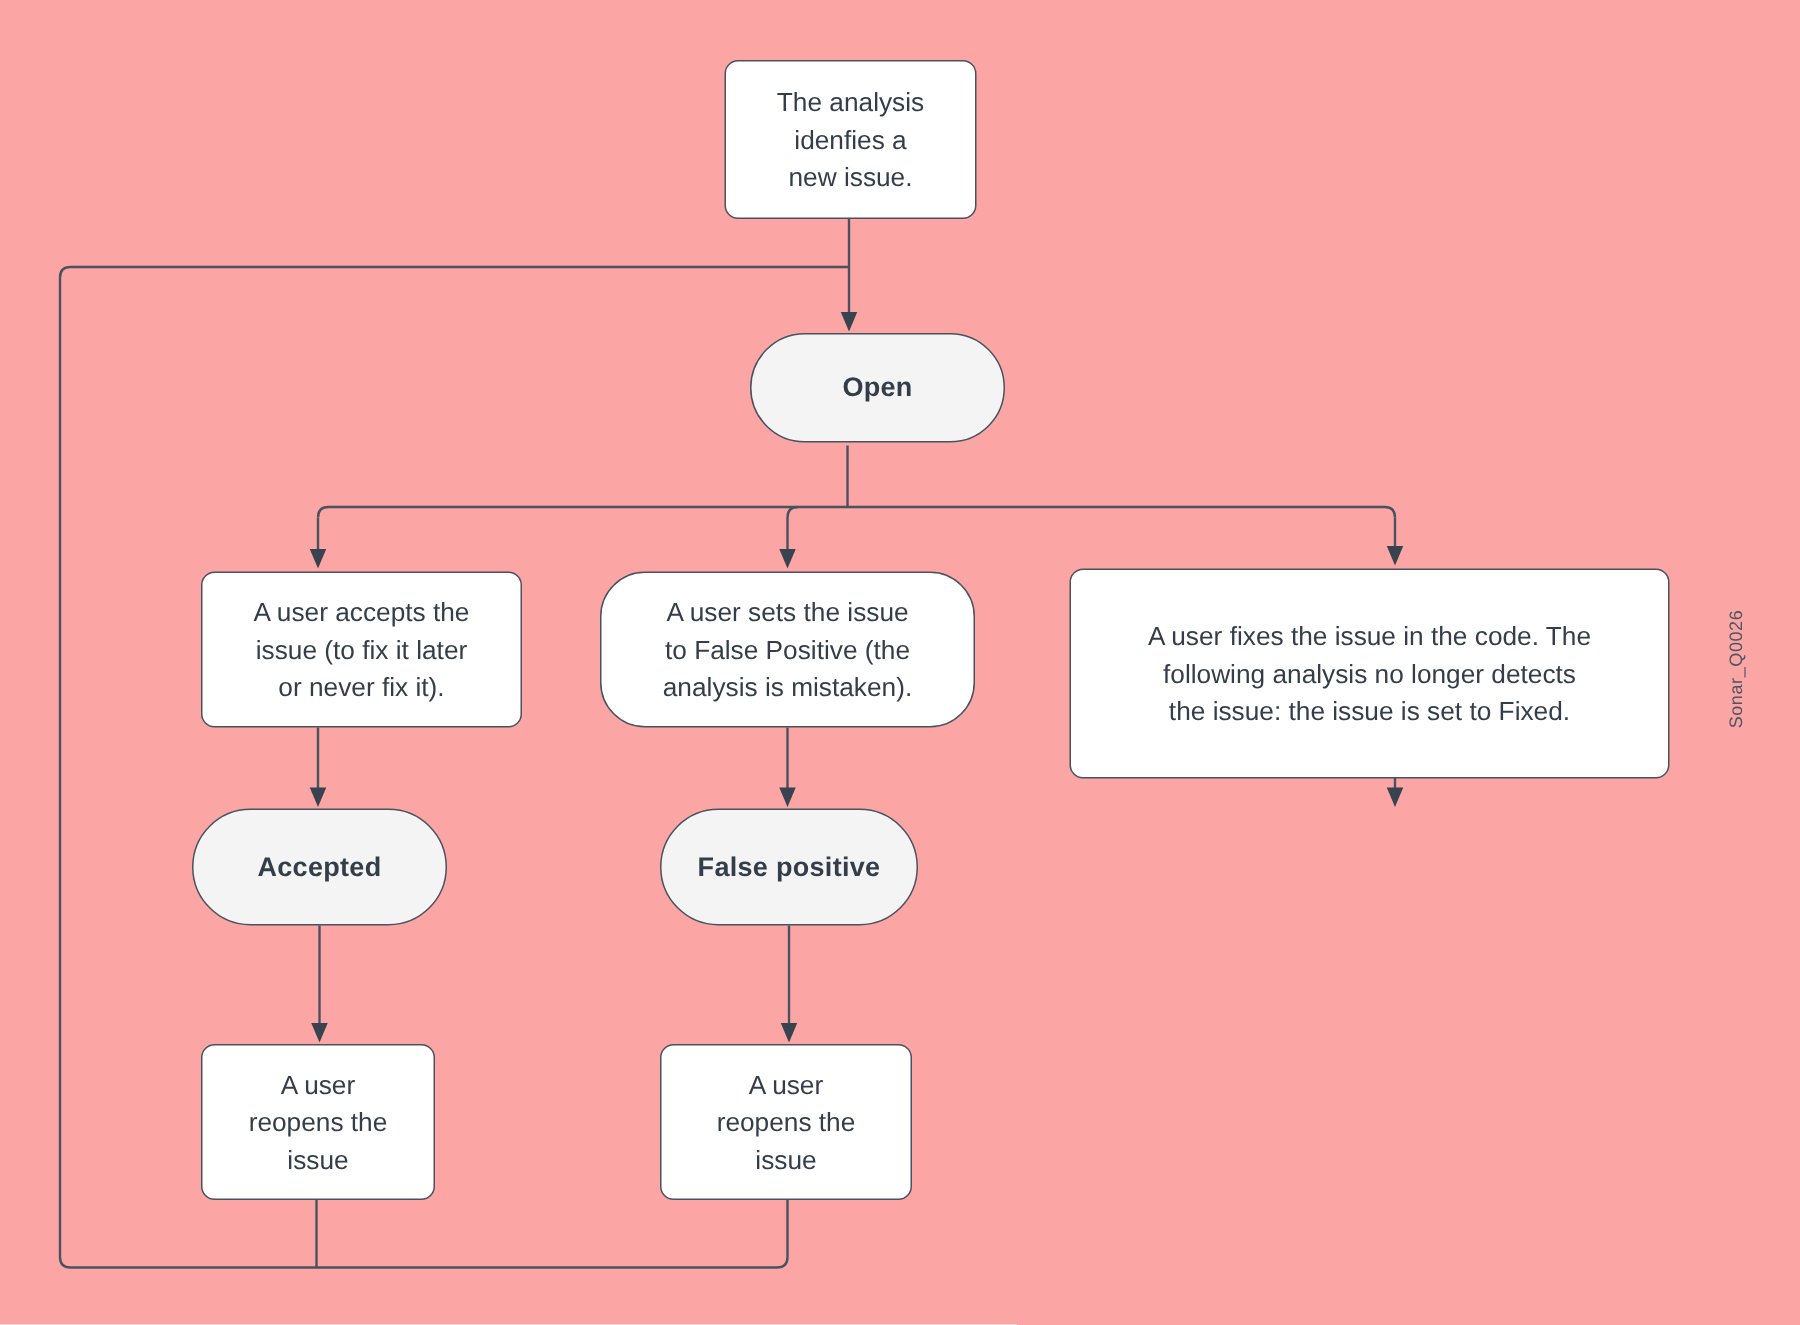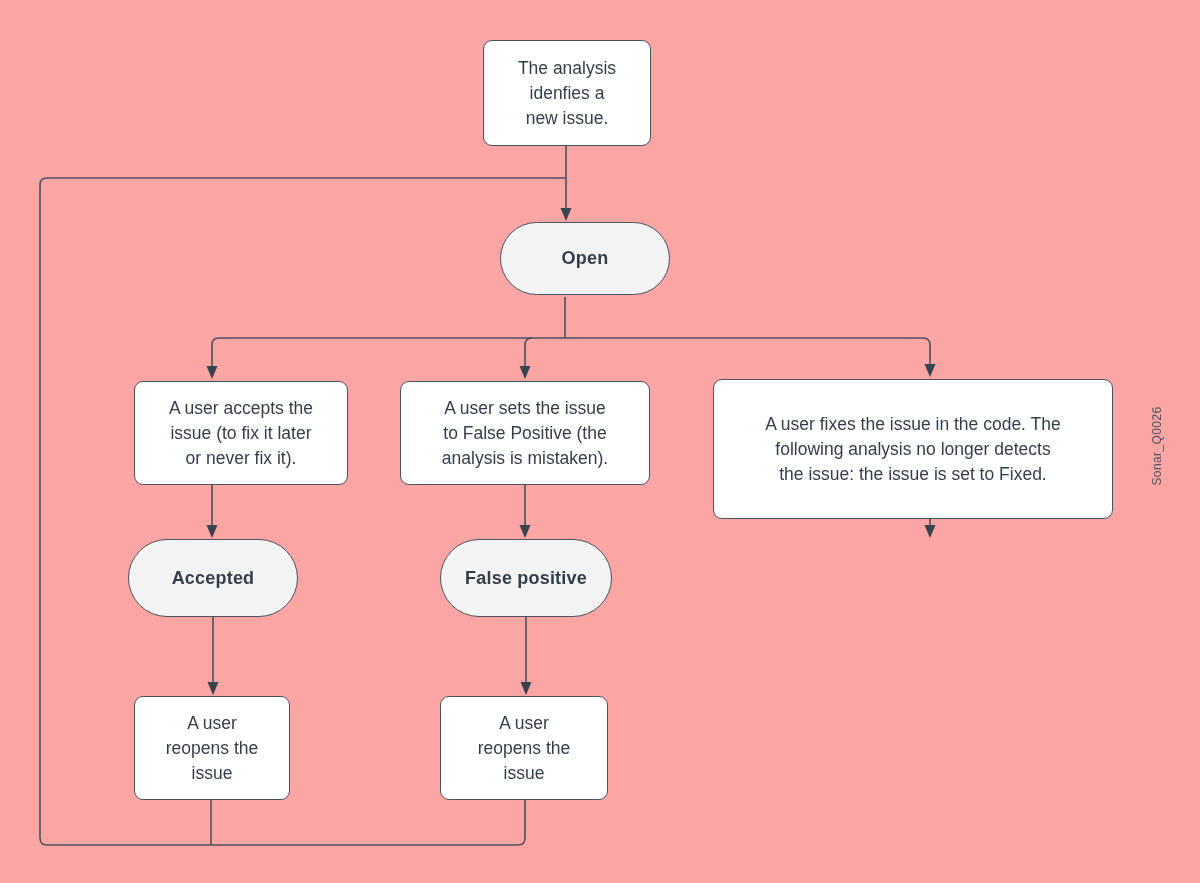--- a/index.html
+++ b/index.html
@@ -22,21 +22,21 @@
   }
   .watermark{
     position:absolute;left:1157px;top:446px;color:#4e5560;font-size:12px;
     letter-spacing:0.4px;white-space:nowrap;
     transform:translate(-50%,-50%) rotate(-90deg);
   }
   
   .n-analysis{left:483px;top:40px;width:168px;height:106px;}
   .n-open{left:500px;top:222px;width:170px;height:73px;}
   .n-accept-action{left:106px;top:381px;width:214px;height:104px;margin-left:28px;}
-  .n-fp-action{left:400px;top:381px;width:250px;height:104px;}
+  .n-fp-action{left:400px;top:381px;width:250px;height:104px;border-radius:30px;}
   .n-fixed-action{left:713px;top:379px;width:400px;height:140px;}
   .n-accepted{left:128px;top:539px;width:170px;height:78px;}
   .n-false-positive{left:440px;top:539px;width:172px;height:78px;}
   .n-fixed{left:845px;top:539px;width:168px;height:78px;}
   .n-reopen-left{left:134px;top:696px;width:156px;height:104px;}
   .n-reopen-mid{left:440px;top:696px;width:168px;height:104px;}
 </style>
 </head>
 <body>
 

